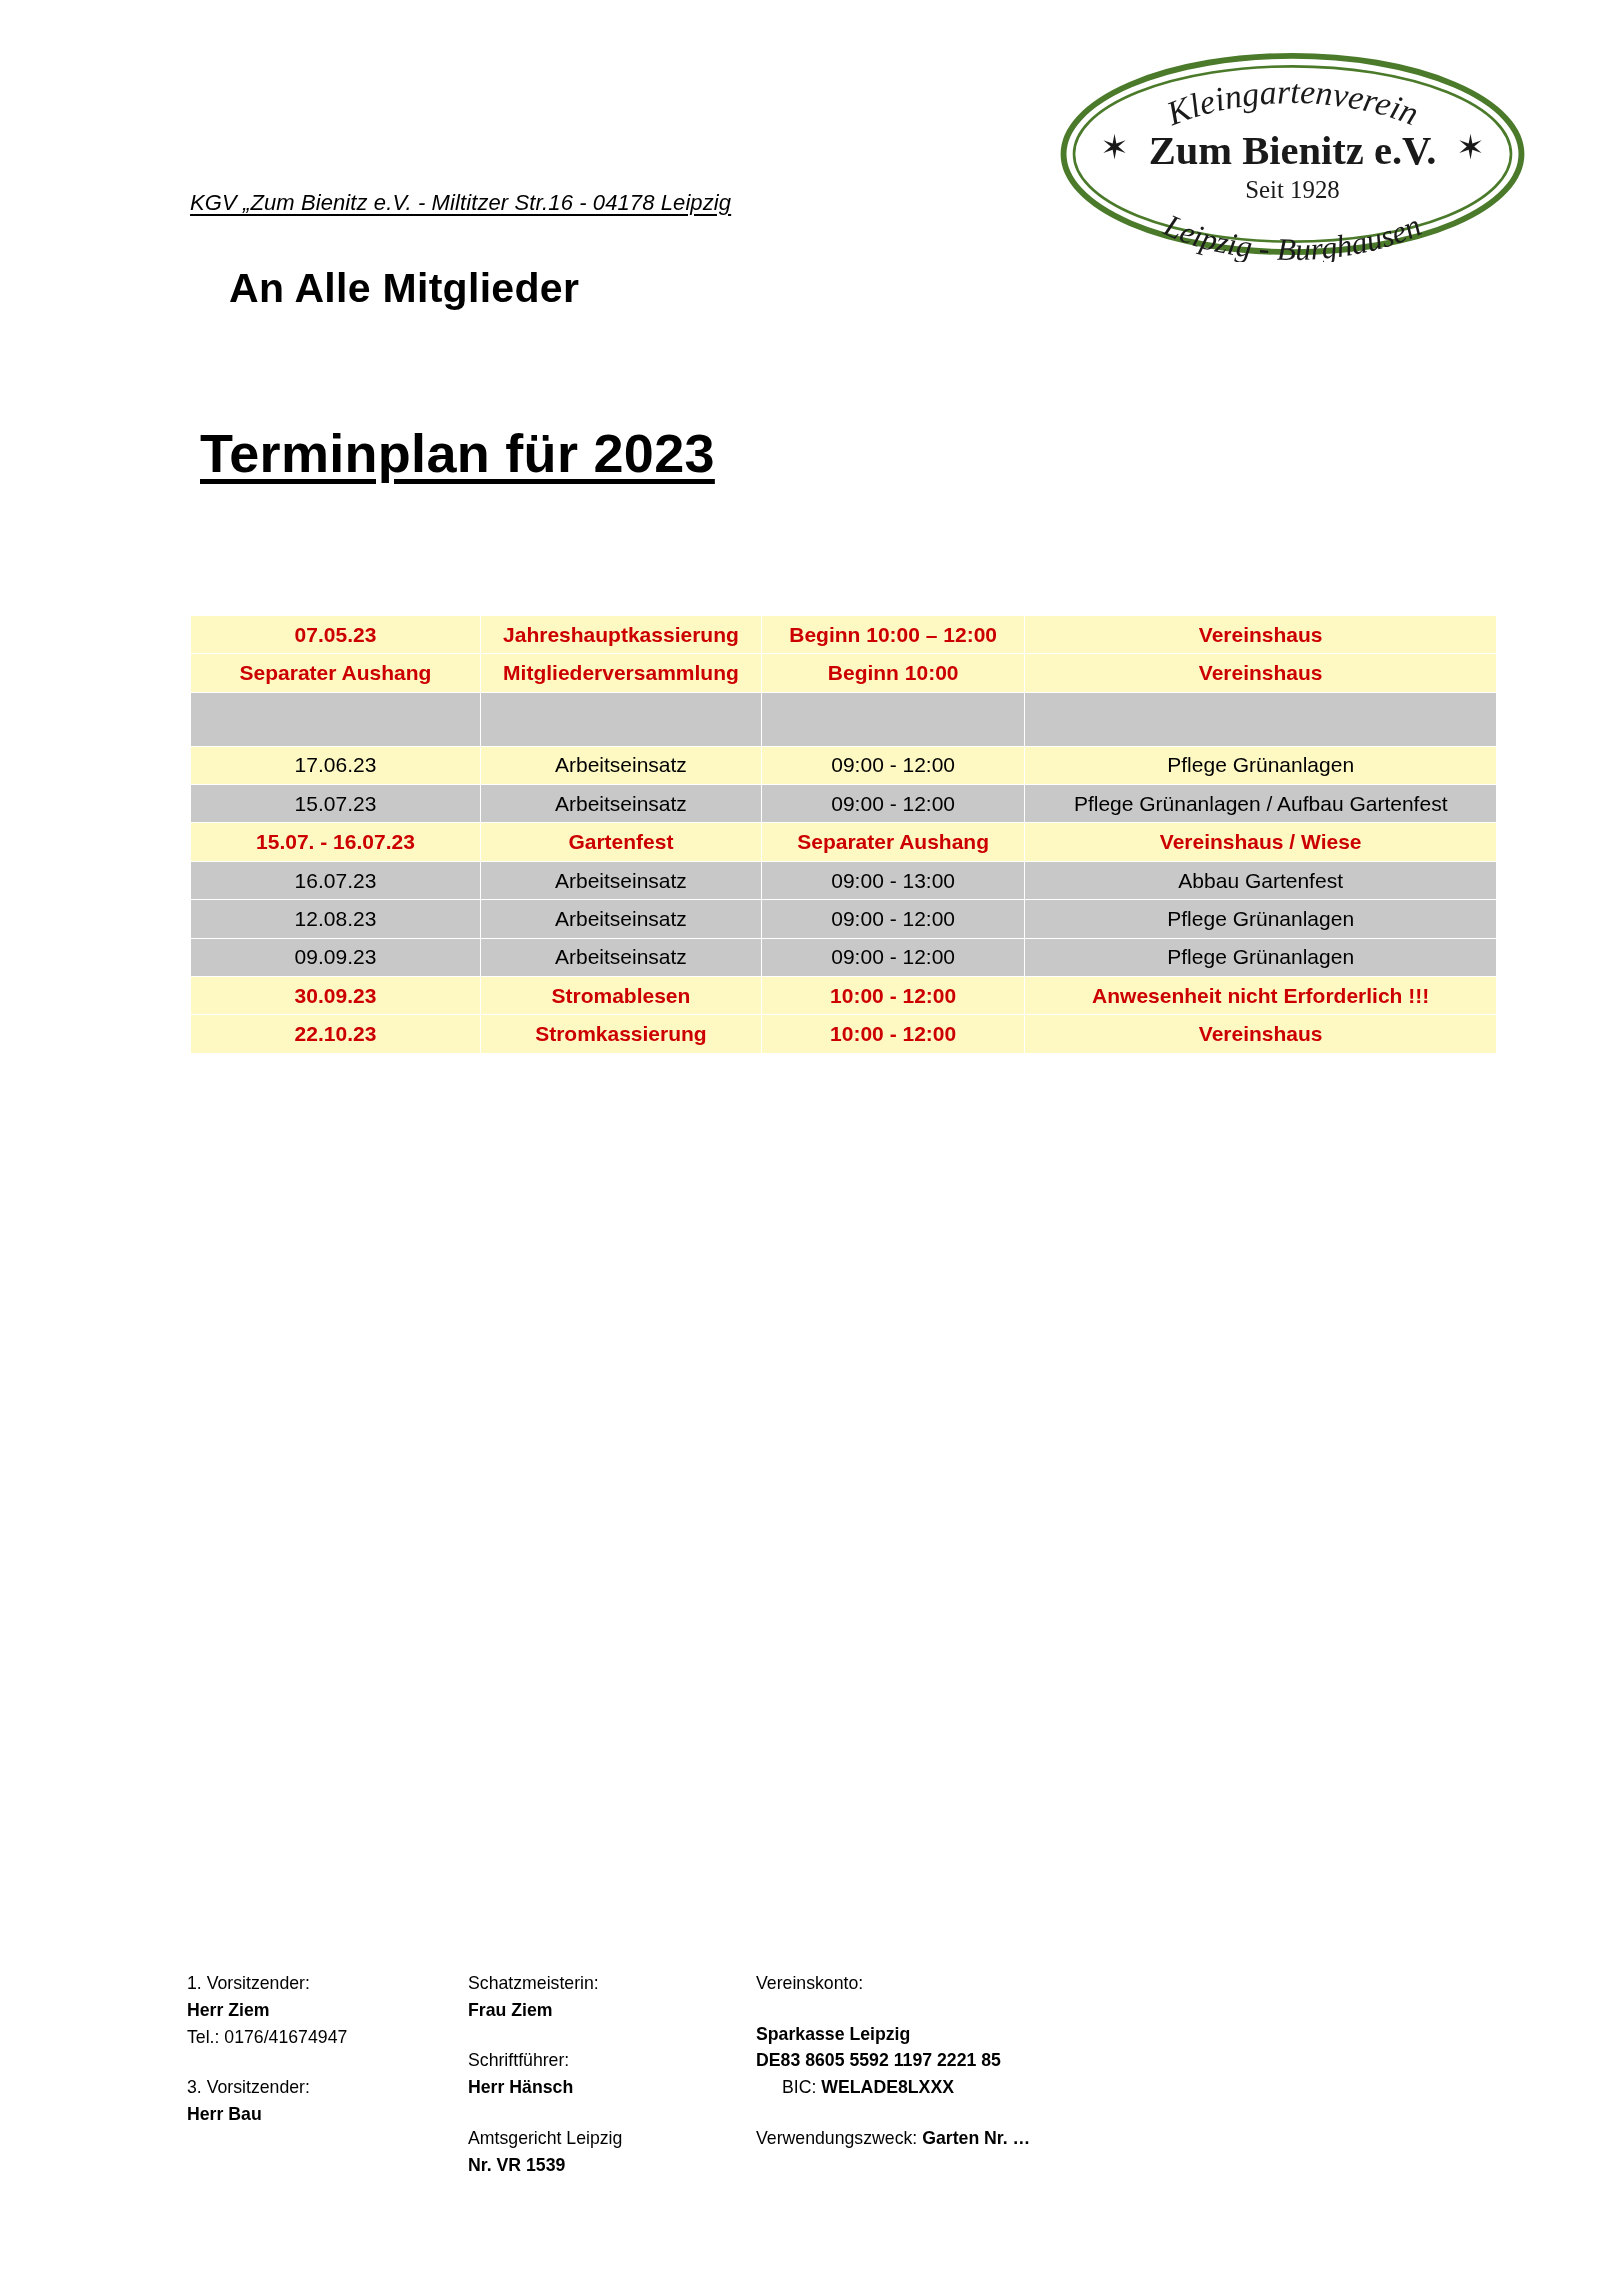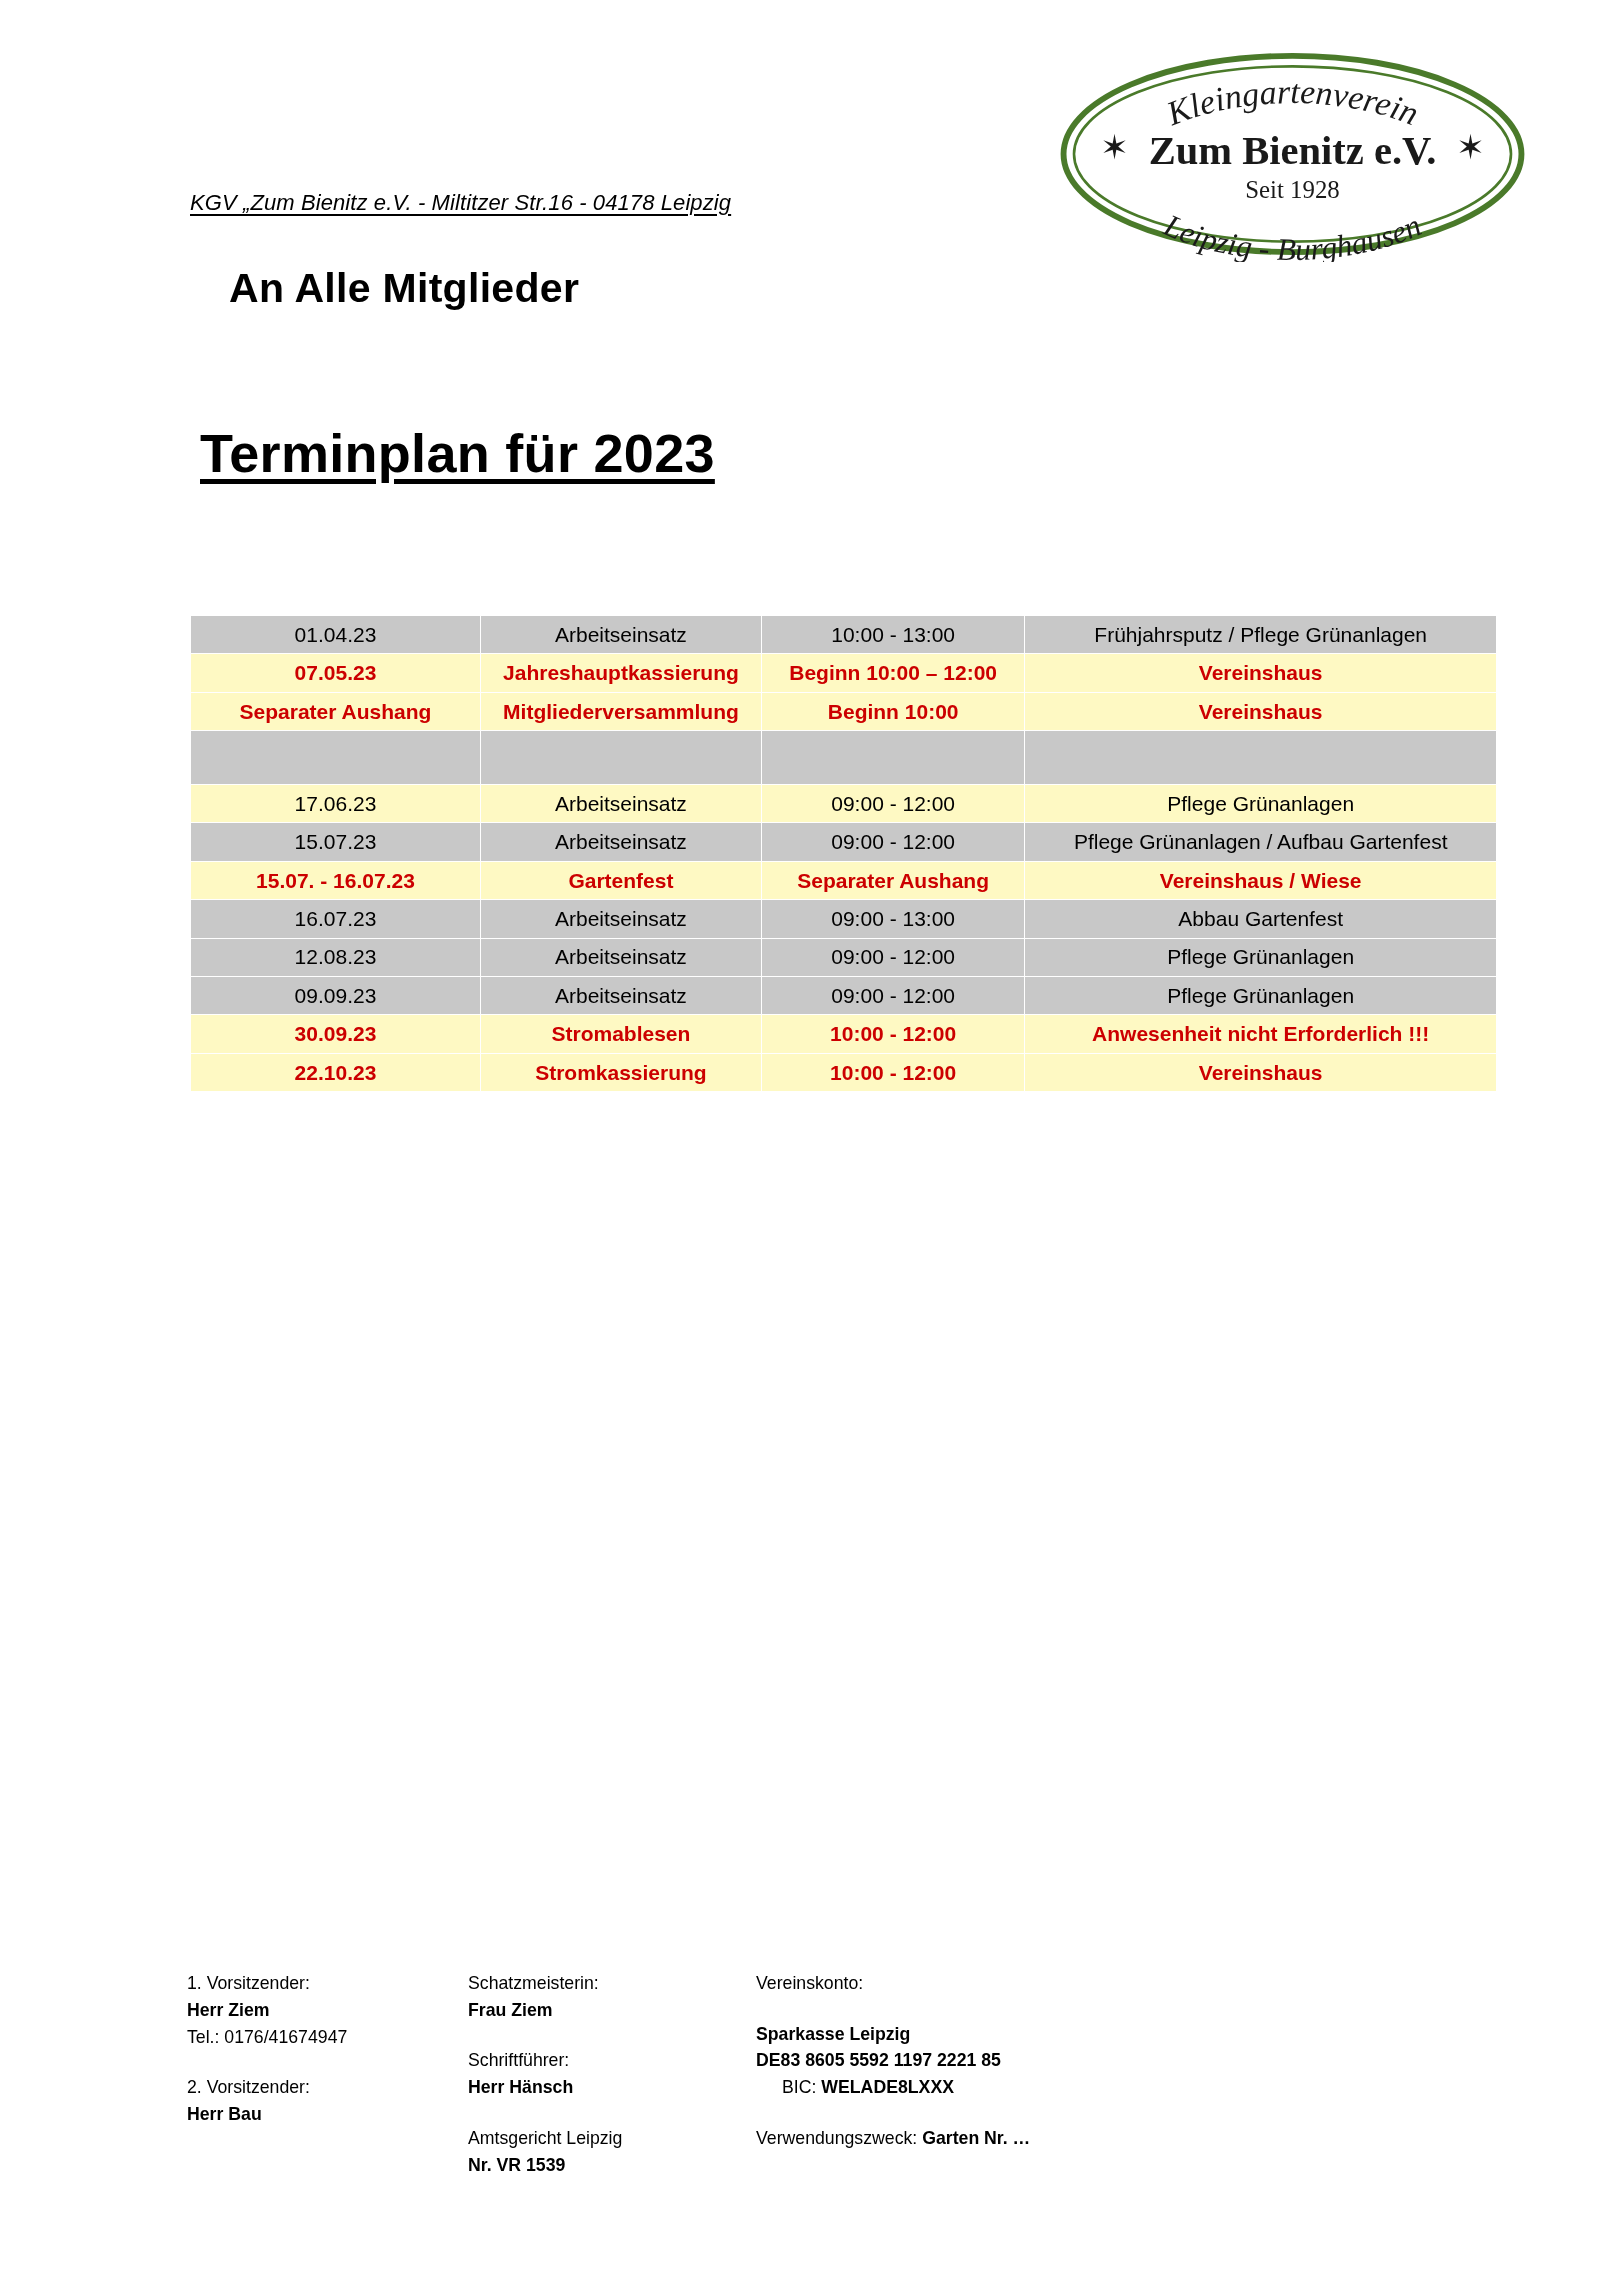--- a/index.html
+++ b/index.html
@@ -135,26 +135,20 @@
       <text x="632" y="172" text-anchor="middle" font-family="Liberation Serif, serif" font-size="52" fill="#1a1a1a" id="logo-star-right">✶</text>
       <text x="360" y="232" text-anchor="middle" font-family="Liberation Serif, serif" font-size="38" fill="#1a1a1a" id="logo-since-text">Seit 1928</text>
       <text font-family="Liberation Serif, serif" font-size="48" fill="#1a1a1a" font-style="italic">
         <textPath href="#arcBottom" startOffset="50%" text-anchor="middle" id="logo-bottom-text">Leipzig - Burghausen</textPath>
       </text>
     </svg>
   </div>
 
   <table class="schedule">
     <tbody>
-        <tr class="shaded">
-          <td class="c0">01.04.23</td>
-          <td class="c1">Arbeitseinsatz</td>
-          <td class="c2">10:00 - 13:00</td>
-          <td class="c3">Frühjahrsputz / Pflege Grünanlagen</td>
-        </tr>
         <tr class="plain hl">
           <td class="c0">07.05.23</td>
           <td class="c1">Jahreshauptkassierung</td>
           <td class="c2">Beginn 10:00 – 12:00</td>
           <td class="c3">Vereinshaus</td>
         </tr>
         <tr class="plain hl">
           <td class="c0">Separater Aushang</td>
           <td class="c1">Mitgliederversammlung</td>
           <td class="c2">Beginn 10:00</td>
@@ -218,21 +212,21 @@
   </table>
 
   <div class="footer">
     <div class="cols">
 
       <div class="col2">
         <div>1. Vorsitzender:</div>
         <div><b>Herr Ziem</b></div>
         <div>Tel.: 0176/41674947</div>
         <div class="gap"></div>
-        <div>2. Vorsitzender:</div>
+        <div>3. Vorsitzender:</div>
         <div><b>Herr Bau</b></div>
       </div>
 
       <div class="col3">
         <div>Schatzmeisterin:</div>
         <div><b>Frau Ziem</b></div>
         <div class="gap"></div>
         <div>Schriftführer:</div>
         <div><b>Herr Hänsch</b></div>
         <div class="gap"></div>

